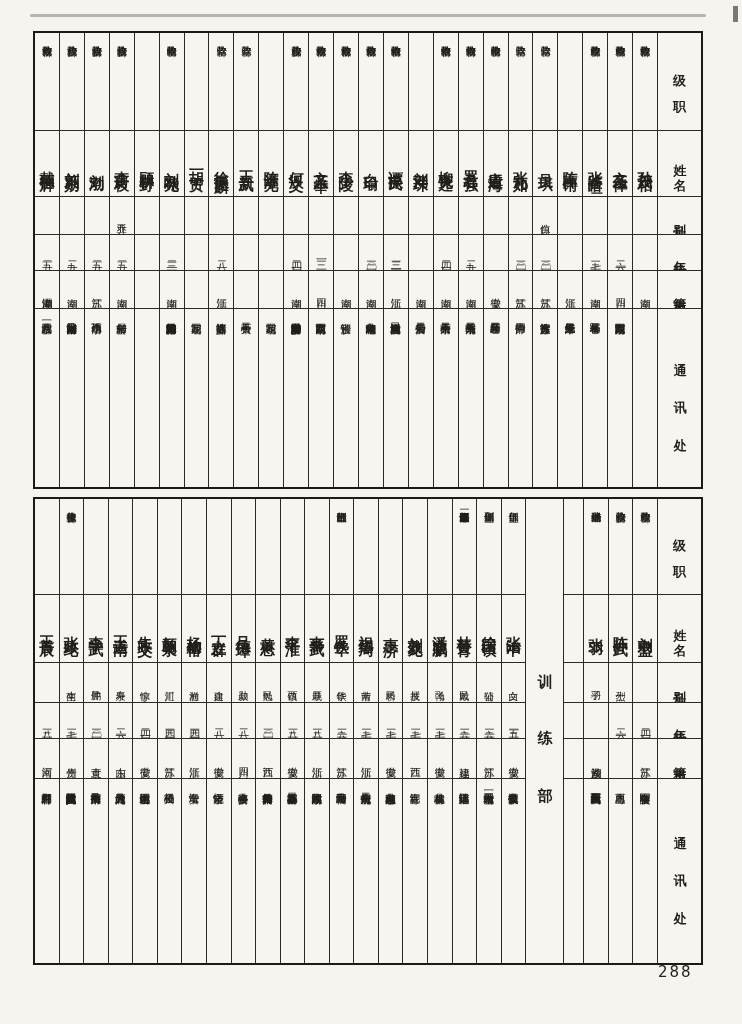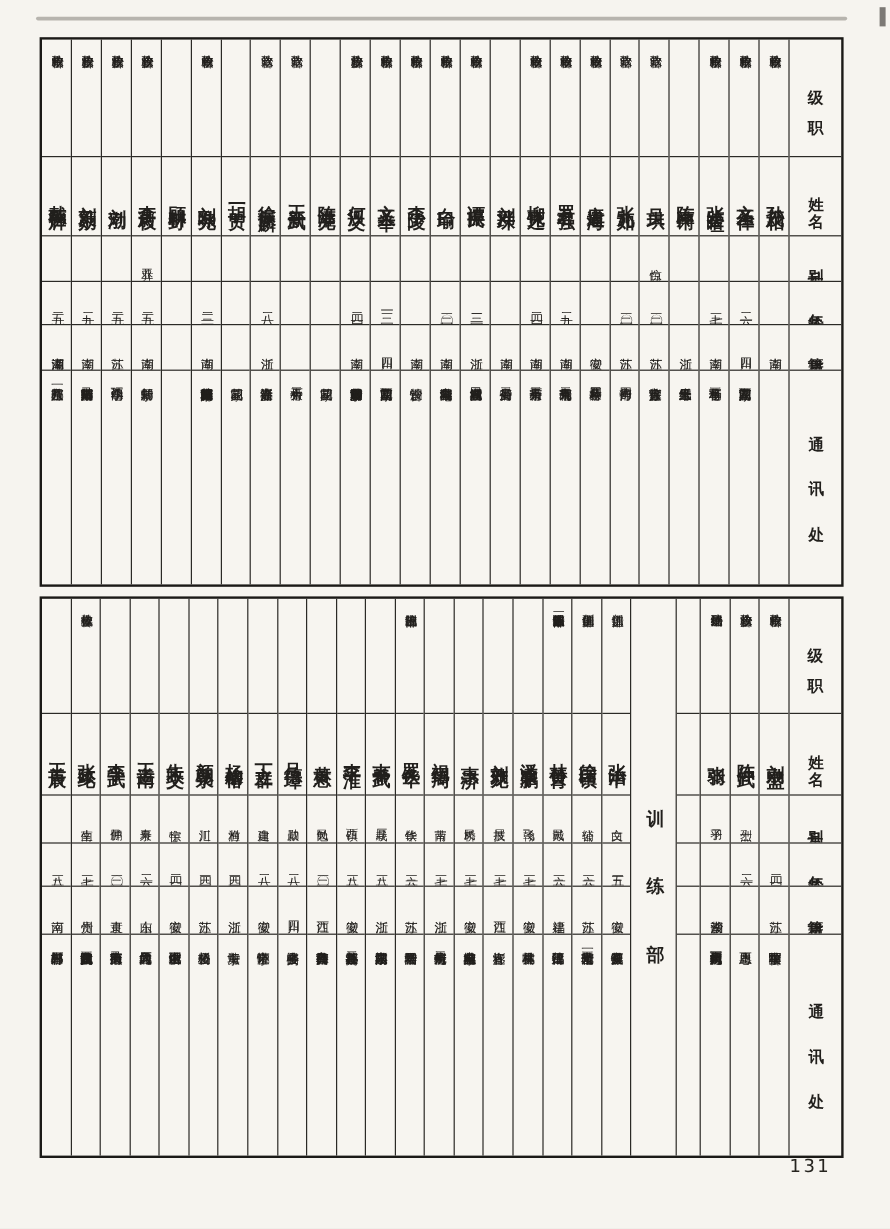--- a/index.html
+++ b/index.html
@@ -1059,14 +1059,14 @@
           <span class="vtext">年龄</span>
         </div>
         <div class="cell cell-native hdr" style="height: 40px; flex: 0 0 auto;">
           <span class="vtext">籍贯</span>
         </div>
         <div class="cell cell-address hdr" style="flex: 1 1 auto;">
           <span class="vtext">通讯处</span>
         </div>
       </div>
     </div>
-  <div class="page-number">131</div>
+  <div class="page-number">288</div>
 </div>
 
 </body></html>

